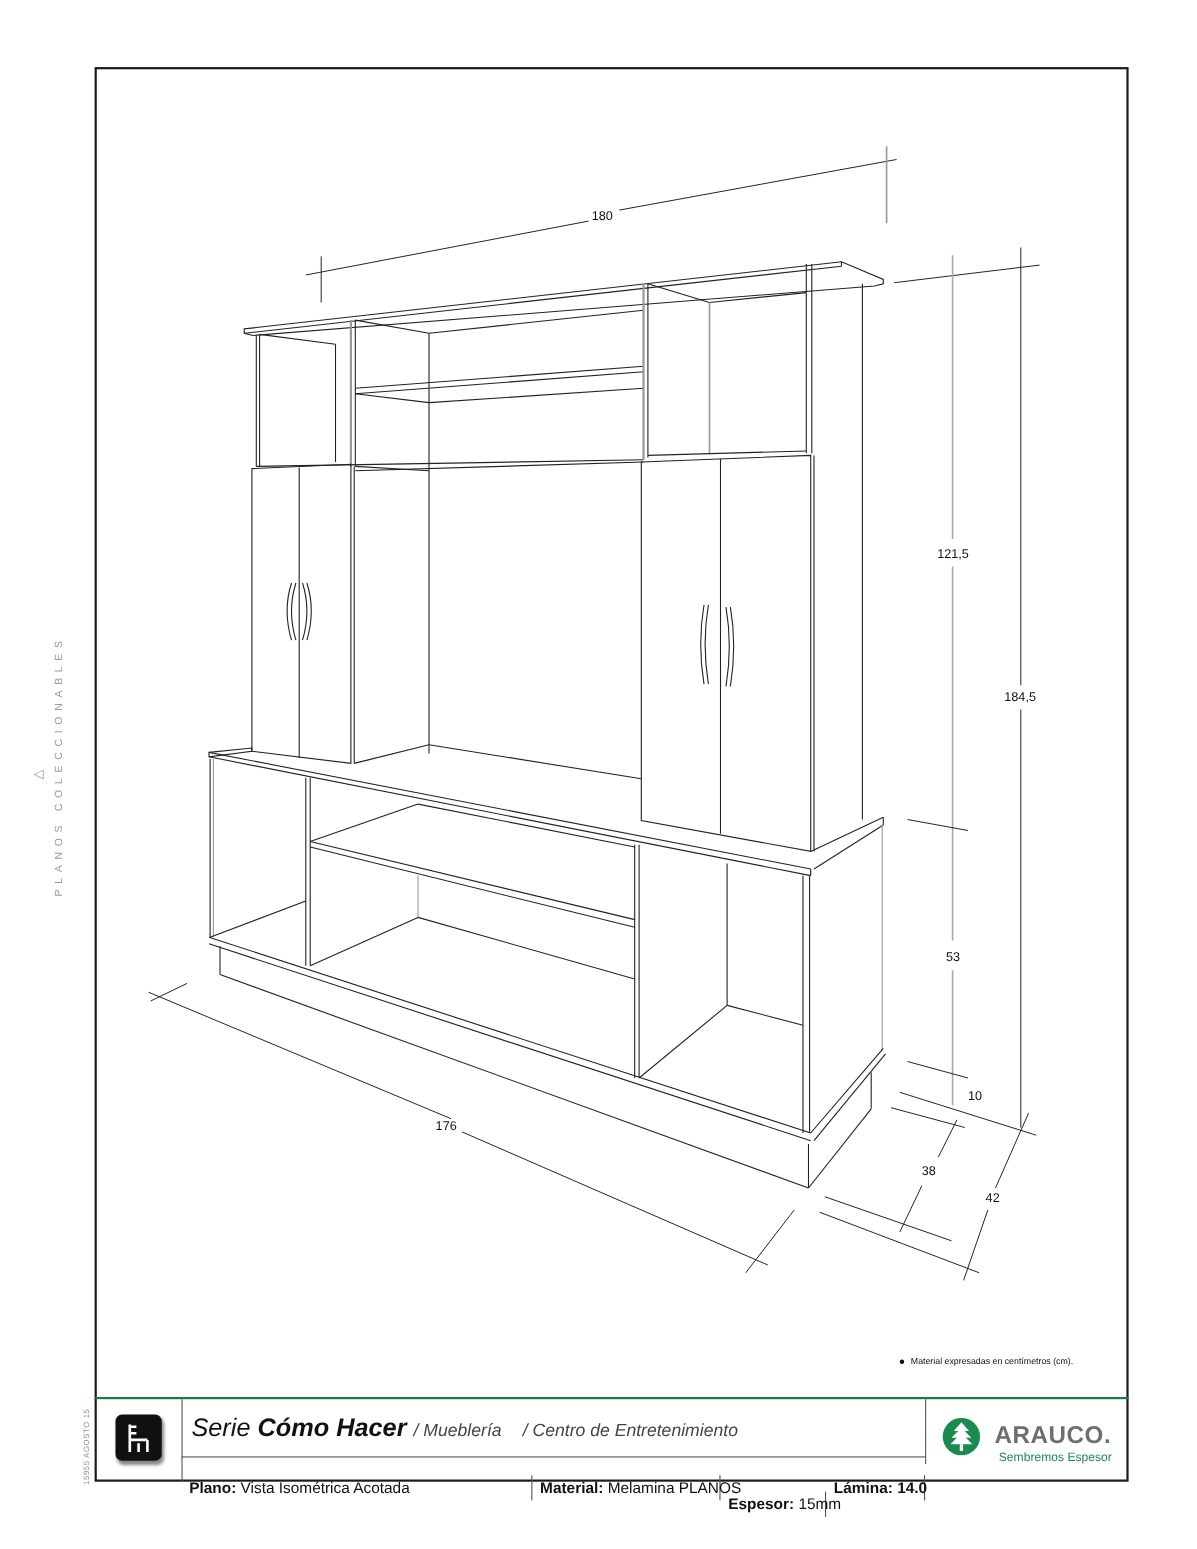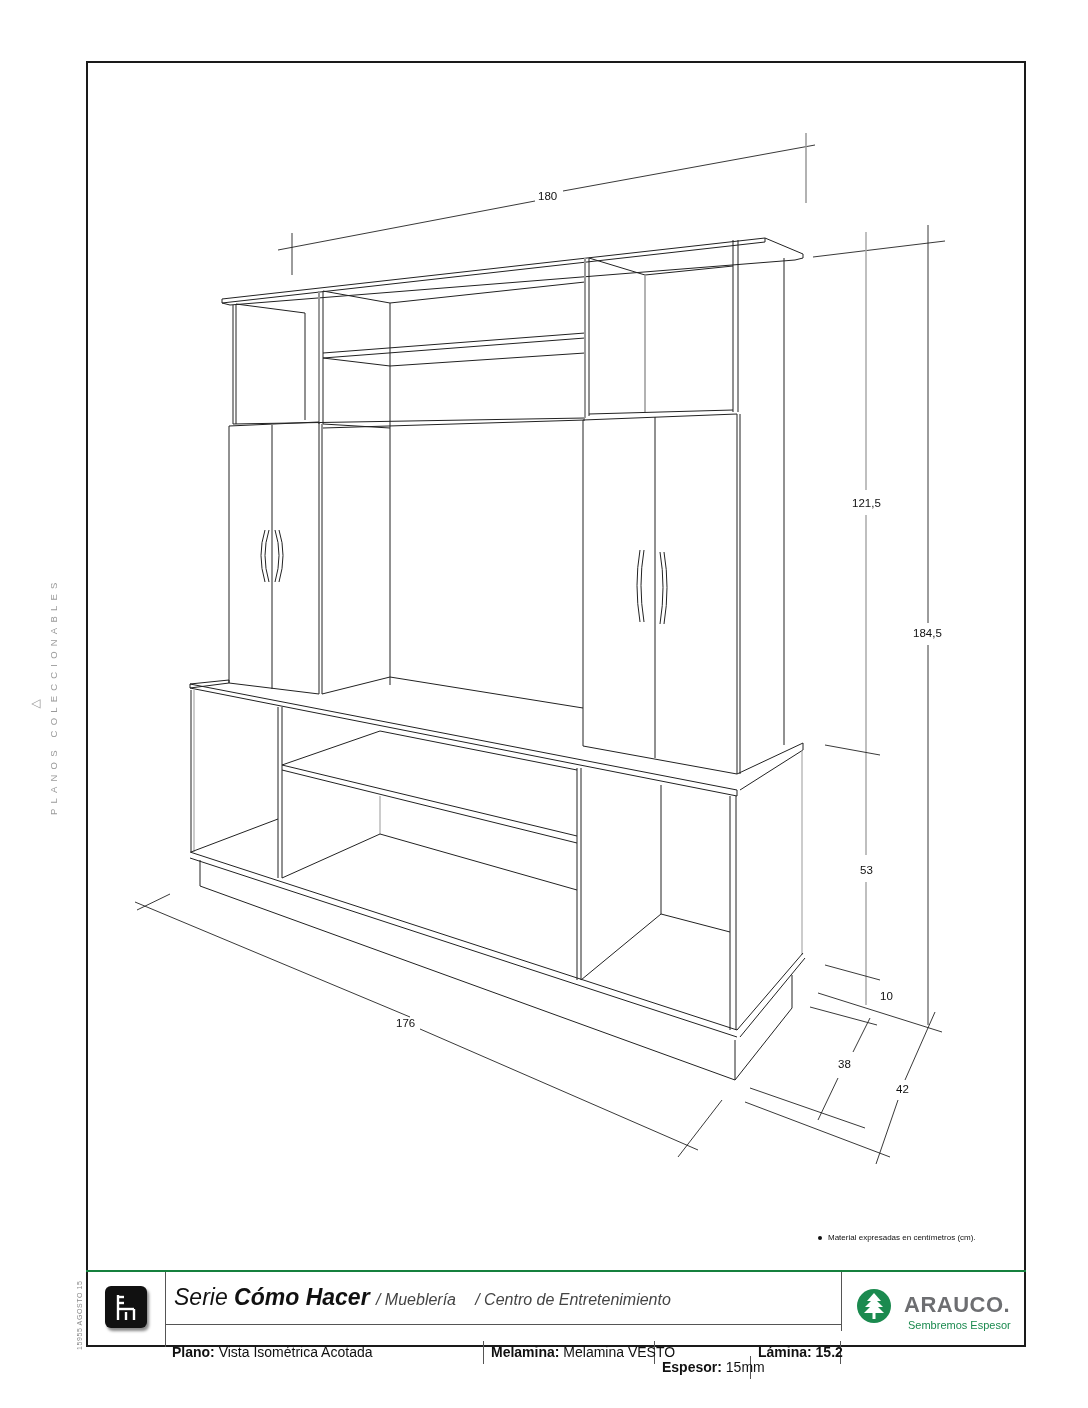--- a/index.html
+++ b/index.html
@@ -187,23 +187,23 @@
     </div>
   </div>
   <div class="tb-title">
     <span>Serie</span>
     <span class="bold">Cómo Hacer</span>
     <span class="sub">/ Mueblería</span>
     &nbsp;&nbsp;<span class="sub">/ Centro de Entretenimiento</span>
   </div>
   <div class="tb-row">
     <div class="tb-cell" style="left:0;width:319px;"><b>Plano:</b> <span>Vista Isométrica Acotada</span></div>
-    <div class="tb-cell" style="left:319px;width:171px;"><b>Melamina:</b> <span>Melamina VESTO</span></div>
+    <div class="tb-cell" style="left:319px;width:171px;"><b>Material:</b> <span>Melamina PLANOS</span></div>
     <div class="tb-cell" style="left:490px;width:96px;margin-top:15px;"><b>Espesor:</b> <span>15mm</span></div>
-    <div class="tb-cell" style="left:586px;width:90px;"><b>Lámina:</b> <b>15.2</b></div>
+    <div class="tb-cell" style="left:586px;width:90px;"><b>Lámina:</b> <b>14.0</b></div>
   </div>
   <div class="tb-logo-cell">
     <svg class="logo-mark" viewBox="0 0 36 36">
       <circle cx="18" cy="18" r="17" fill="#1b8a4f"></circle>
       <g fill="#fff">
         <polygon points="18,5 11,13 25,13"></polygon>
         <polygon points="18,10 9,19 27,19"></polygon>
         <polygon points="18,15 8,25 28,25"></polygon>
         <rect x="16.5" y="25" width="3" height="6"></rect>
       </g>

